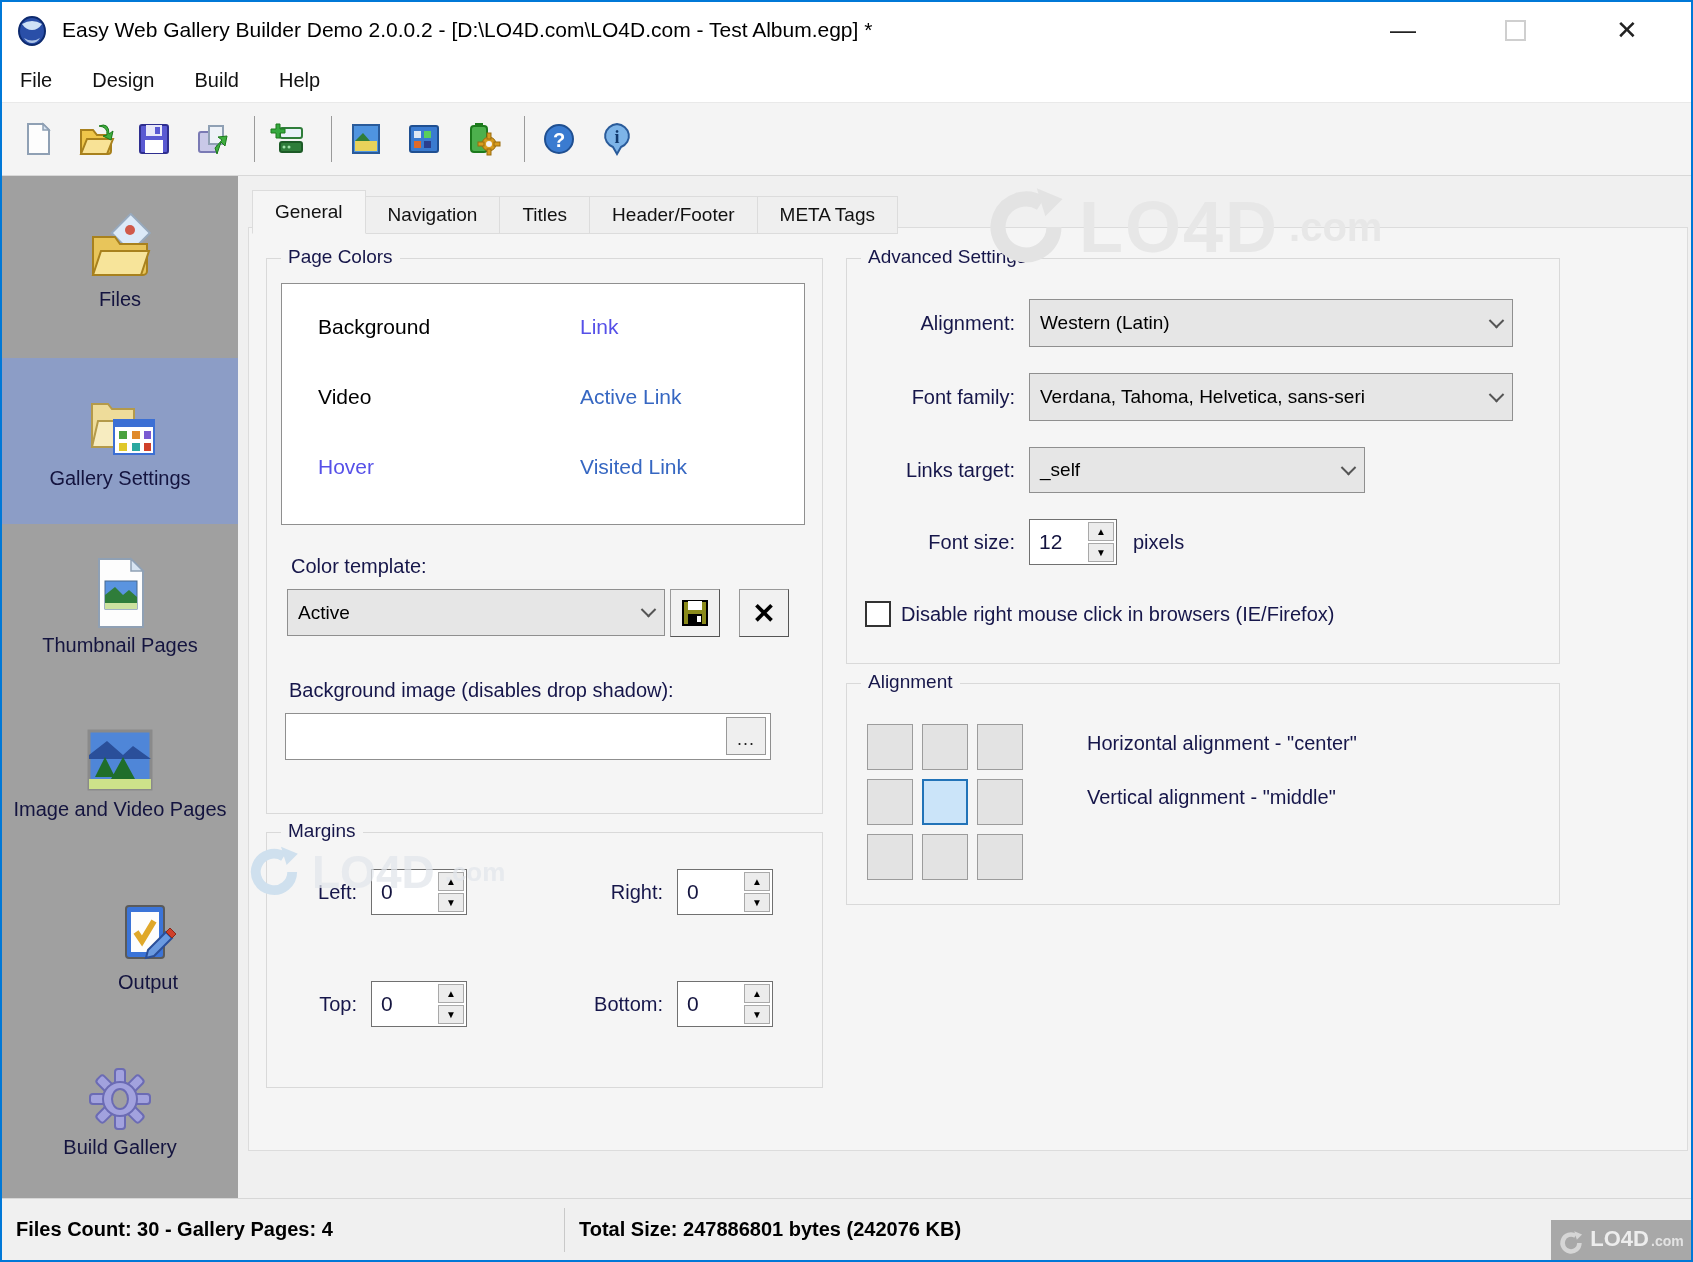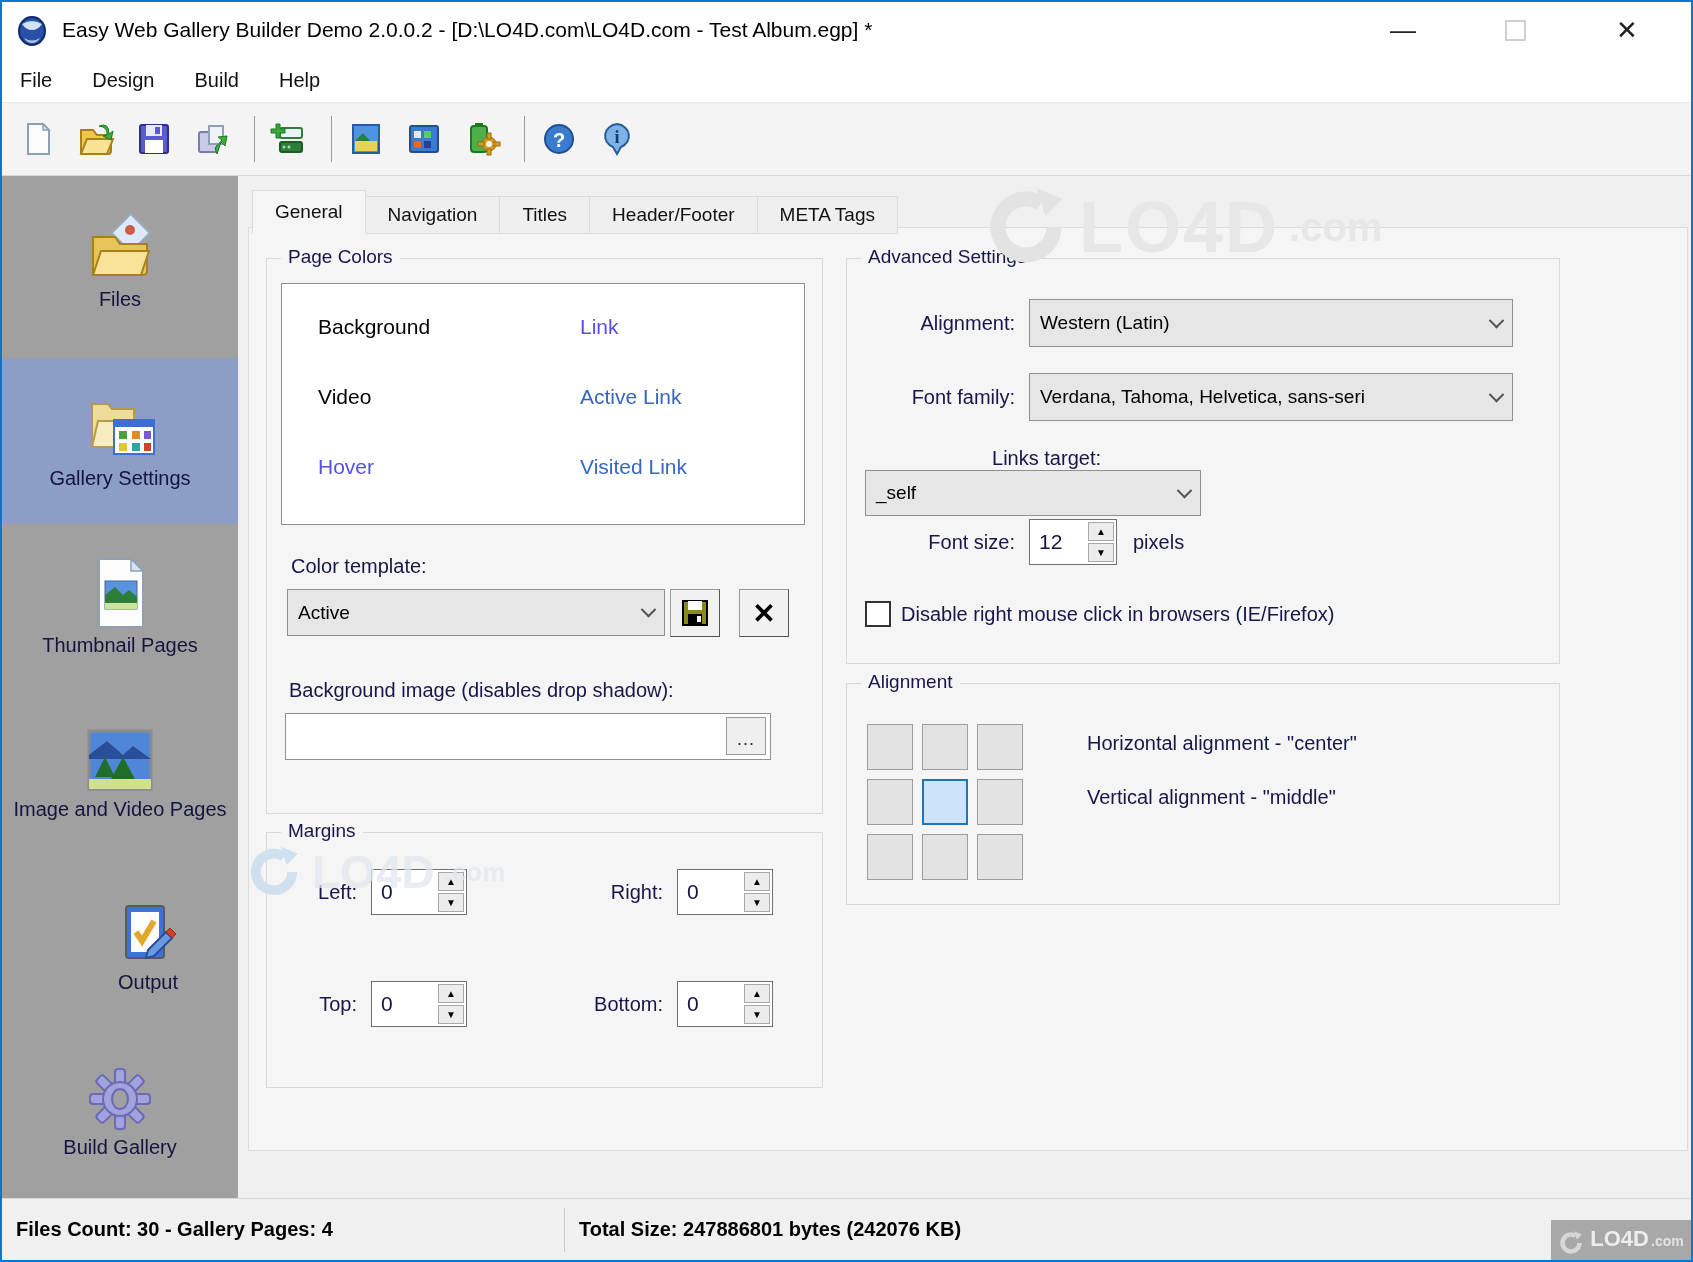--- a/index.html
+++ b/index.html
@@ -392,21 +392,21 @@
               <span class="chev"></span>
             </div>
           </div>
           <div class="adv-row" style="top:114px;">
             <span class="adv-label">Font family:</span>
             <div class="combo" style="width:484px;height:48px;">
               <span style="white-space:nowrap;overflow:hidden;">Verdana, Tahoma, Helvetica, sans-seri</span>
               <span class="chev"></span>
             </div>
           </div>
-          <div class="adv-row" style="top:188px;flex-direction:column;">
+          <div class="adv-row" style="top:188px;">
             <span class="adv-label">Links target:</span>
             <div class="combo" style="width:336px;height:46px;">
               <span>_self</span>
               <span class="chev"></span>
             </div>
           </div>
           <div class="adv-row" style="top:260px;">
             <span class="adv-label">Font size:</span>
             <div class="spinner spin-wide">
               <span class="spin-val">12</span>

